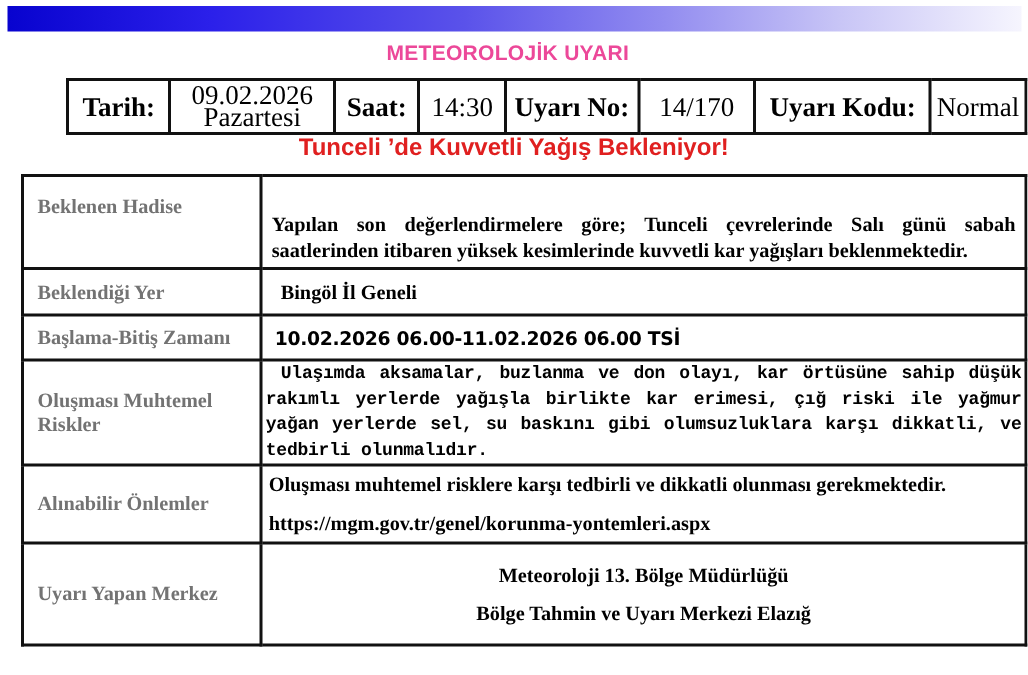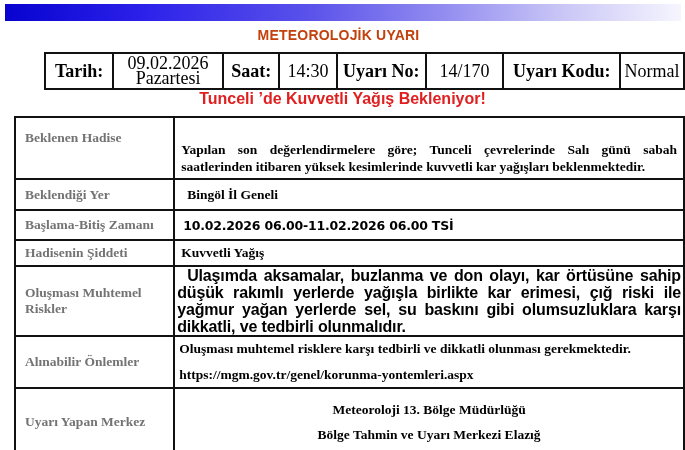--- a/index.html
+++ b/index.html
@@ -9,21 +9,21 @@
   }
   
   .topbar{
     position:absolute;left:5px;top:4px;width:676px;height:17px;
     background:linear-gradient(to right,#0803cf 0%,#2b20ea 20%,#5a52ea 45%,#938df0 65%,#c8c5f6 82%,#f6f5fe 100%);
   }
   
   .main-title{
     position:absolute;top:27px;left:0;width:677px;text-align:center;
     font-family:"Liberation Sans", sans-serif;font-weight:bold;font-size:14px;
-    color:#c2410c;letter-spacing:.2px;
+    color:#ec4899;letter-spacing:.2px;
   }
   
   .info-table{
     position:absolute;left:44px;top:52px;border-collapse:collapse;table-layout:fixed;
   }
   .info-table td{
     border:2px solid #111;text-align:center;vertical-align:middle;
     font-size:18px;line-height:15px;height:32px;padding:1px 2px;
   }
   .info-table td.lbl{font-weight:bold;}
@@ -50,21 +50,21 @@
   .detail-table td.val{width:504px;font-weight:bold;font-size:13.5px;}
   .r1{height:62px}.r2{height:31px}.r3{height:30px}.r4{height:26px}
   .r5{height:51px}.r6{height:52px}.r7{height:68px}
   .r1 td.lbl{vertical-align:top;padding-top:12px;}
   .r1 td.val{vertical-align:bottom;text-align:justify;line-height:16.5px;font-size:13.5px;padding-bottom:3px;margin-left:44px;}
   .r2 td.val{padding-left:12px;}
   .r3 td.val{
     font-family:"DejaVu Sans", sans-serif;font-size:12.5px;letter-spacing:-.2px;padding-left:8px;
   }
   .r5 td.val{
-    font-family:Liberation Sans, sans-serif;font-size:16px;line-height:17px;letter-spacing:-.15px;
+    font-family:Liberation Mono, monospace;font-size:12px;line-height:17px;letter-spacing:-.15px;
     text-align:justify;text-indent:10px;padding:0 2px;border-radius:25px;
   }
   .r6 td.val{vertical-align:middle;padding:2px 4px;margin-top:34px;}
   .r6 .line1{margin-bottom:10px;}
   .r6 .url{font-weight:bold;}
   .r7 td.val{text-align:center;}
   .r7 .line1{margin-bottom:9px;}
 </style>
 </head>
 <body>
@@ -107,24 +107,20 @@
     <td class="val">Yapılan son değerlendirmelere göre; Tunceli çevrelerinde Salı günü sabah saatlerinden itibaren yüksek kesimlerinde kuvvetli kar yağışları beklenmektedir.</td>
   </tr>
   <tr class="r2">
     <td class="lbl">Beklendiği Yer</td>
     <td class="val">Bingöl İl Geneli</td>
   </tr>
   <tr class="r3">
     <td class="lbl">Başlama-Bitiş Zamanı</td>
     <td class="val">10.02.2026 06.00-11.02.2026 06.00 TSİ</td>
   </tr>
-  <tr class="r4">
-    <td class="lbl">Hadisenin Şiddeti</td>
-    <td class="val">Kuvvetli Yağış</td>
-  </tr>
   <tr class="r5">
     <td class="lbl">Oluşması Muhtemel Riskler</td>
     <td class="val">Ulaşımda aksamalar, buzlanma ve don olayı, kar örtüsüne sahip düşük rakımlı yerlerde yağışla birlikte kar erimesi, çığ riski ile yağmur yağan yerlerde sel, su baskını gibi olumsuzluklara karşı dikkatli, ve tedbirli olunmalıdır.</td>
   </tr>
   <tr class="r6">
     <td class="lbl">Alınabilir Önlemler</td>
     <td class="val">
       <div class="line1">Oluşması muhtemel risklere karşı tedbirli ve dikkatli olunması gerekmektedir.</div>
       <div class="url">https://mgm.gov.tr/genel/korunma-yontemleri.aspx</div>
     </td>

